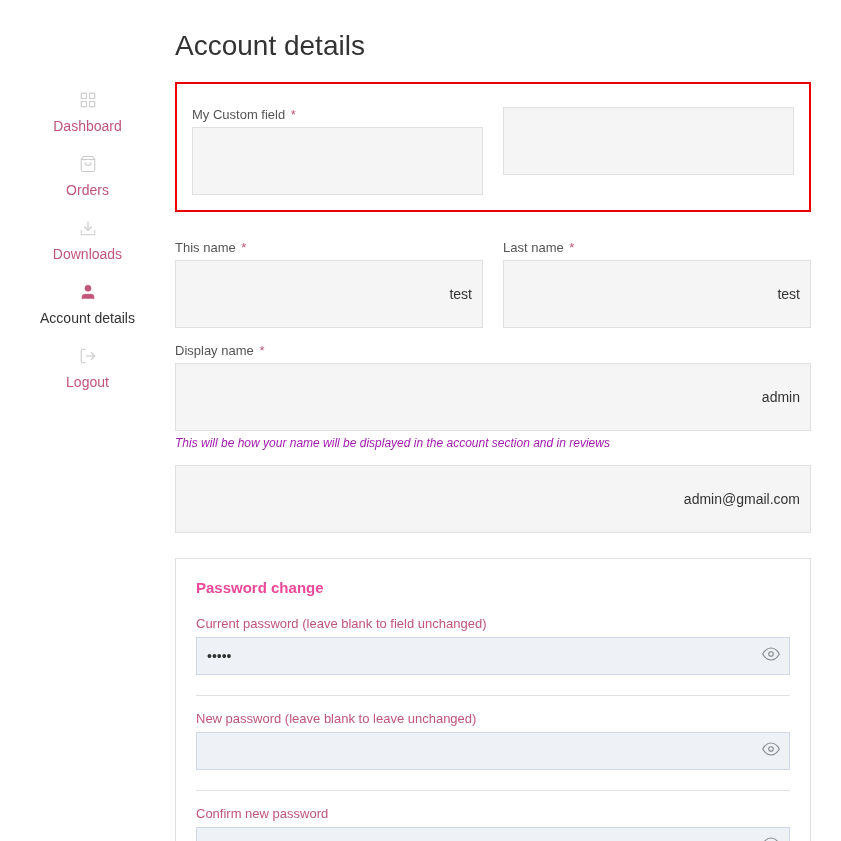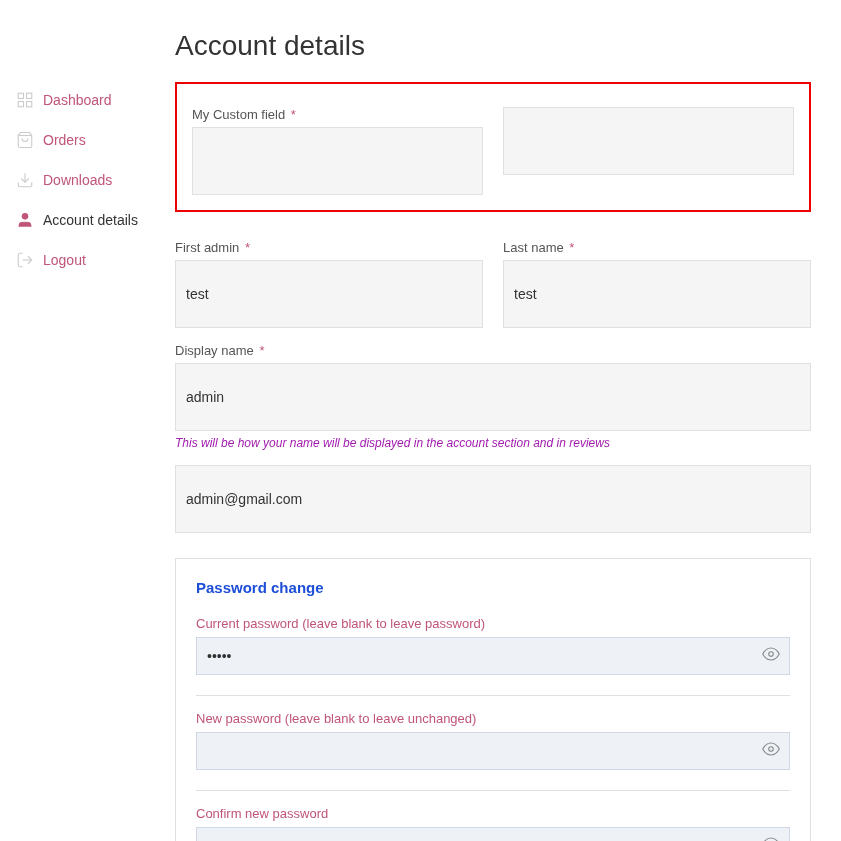--- a/index.html
+++ b/index.html
@@ -22,20 +22,21 @@
       flex-shrink: 0;
     }
     .sidebar-item {
       display: flex;
       align-items: center;
       padding: 10px 5px;
       cursor: pointer;
       color: #c0547a;
       font-size: 14px;
       gap: 8px;
+      flex-direction: column;
     }
     .sidebar-item.active { color: #333; }
     .sidebar-item .icon {
       width: 20px;
       height: 20px;
       display: flex;
       align-items: center;
       justify-content: center;
       color: #ccc;
       font-size: 16px;
@@ -77,20 +78,21 @@
       margin-left: 2px;
     }
     .form-input {
       width: 100%;
       padding: 25px 10px;
       background: #f5f5f5;
       border: 1px solid #e0e0e0;
       font-size: 14px;
       color: #333;
       outline: none;
+      text-align: right;
     }
     .form-row {
       display: flex;
       gap: 20px;
       margin-bottom: 15px;
     }
     .form-row .field-group {
       flex: 1;
     }
     .full-width-group {
@@ -106,21 +108,21 @@
 
     
     .password-section {
       margin-top: 25px;
       border: 1px solid #e0e0e0;
       padding: 20px;
     }
     .section-title {
       font-size: 15px;
       font-weight: bold;
-      color: #1d4ed8;
+      color: #ec4899;
       margin-bottom: 20px;
     }
     .password-field-group {
       margin-bottom: 20px;
     }
     .password-field-label {
       font-size: 13px;
       color: #c0547a;
       margin-bottom: 6px;
       display: block;
@@ -221,21 +223,21 @@
         <input type="text" class="form-input" value="" style="">
       </div>
       <div class="field-group">
         <input type="text" class="form-input" value="" style="">
       </div>
     </div>
 
     <div class="form-row">
       <div class="field-group">
         <label class="field-label">
-          <span>First admin</span><span class="required-star"> *</span>
+          <span>This name</span><span class="required-star"> *</span>
         </label>
         <input type="text" class="form-input" value="test" style="">
       </div>
       <div class="field-group">
         <label class="field-label">
           <span>Last name</span><span class="required-star"> *</span>
         </label>
         <input type="text" class="form-input" value="test" style="">
       </div>
     </div>
@@ -249,21 +251,21 @@
     <p class="hint-text">This will be how your name will be displayed in the account section and in reviews</p>
 
     <div class="full-width-group" style="margin-bottom:20px;">
       <input type="email" class="form-input" value="admin@gmail.com" style="">
     </div>
 
     <div class="password-section">
       <div class="section-title">Password change</div>
 
       <div class="password-field-group">
-        <label class="password-field-label">Current password (leave blank to leave password)</label>
+        <label class="password-field-label">Current password (leave blank to field unchanged)</label>
         <div class="password-input-wrapper">
           <input type="password" value="12345" style="">
           <span class="eye-icon">
             <svg width="18" height="18" viewBox="0 0 24 24" fill="none" stroke="#888" stroke-width="1.5">
                 <path d="M1 12s4-8 11-8 11 8 11 8-4 8-11 8-11-8-11-8z"></path>
                 <circle cx="12" cy="12" r="3"></circle>
               </svg>
           </span>
         </div>
       </div>

